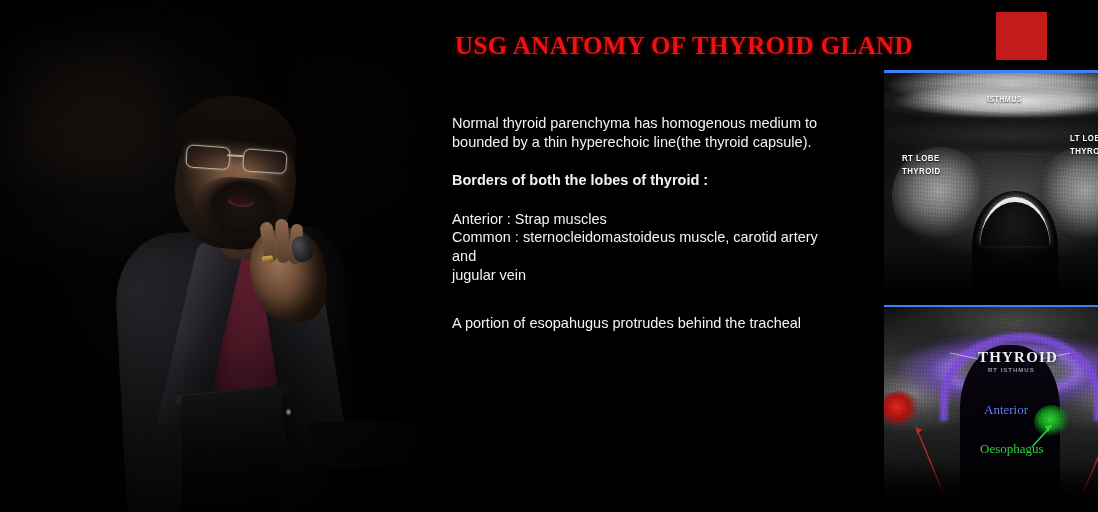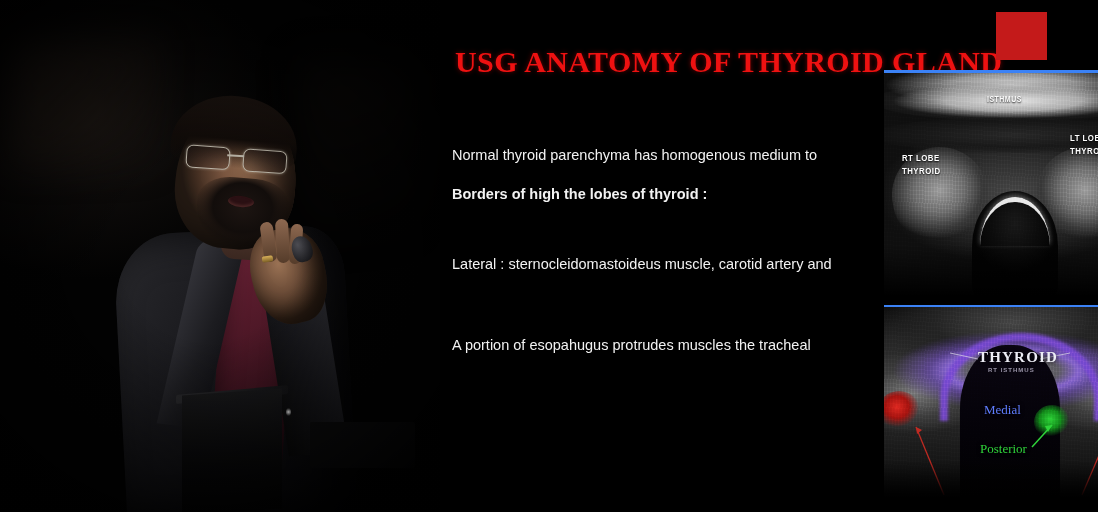--- a/index.html
+++ b/index.html
@@ -238,29 +238,27 @@
     left: 0; top: 0; width: 440px; height: 512px;
     background: radial-gradient(ellipse 300px 300px at 210px 250px, rgba(0,0,0,0) 30%, rgba(0,0,0,0.55) 75%, rgba(0,0,0,0.92) 100%);
     pointer-events: none;
   }
 
   
   .slide-title {
     position: absolute;
     left: 455px; top: 32px;
     width: 520px;
-    text-align: center;
     font-family: "Liberation Serif", serif;
     font-weight: bold;
-    font-size: 30px;
+    font-size: 25px;
     letter-spacing: 0.4px;
     color: #ee1111;
     text-shadow: 0 0 5px rgba(200,10,10,0.55);
     white-space: nowrap;
-    margin-top: 13px;
   }
 
   .red-square {
     position: absolute;
     left: 996px; top: 12px;
     width: 51px; height: 48px;
     background: #c41a1a;
   }
 
   
@@ -269,21 +267,21 @@
     left: 452px; top: 114px;
     width: 392px;
     color: #f2f2f2;
     font-size: 14.5px;
     line-height: 18.6px;
   }
   .para { margin: 0; }
   .para.bold { font-weight: bold; }
   .gap-md { height: 20px; }
   .gap-lg { height: 30px; }
-  .para-line { display: block; margin-top: 32px; }
+  .para-line { display: block; }
 
   
   .usg-panel {
     position: absolute;
     left: 884px; top: 70px;
     width: 258px; height: 442px;
     background: #3b82f6;
     overflow: hidden;
   }
 
@@ -541,36 +539,39 @@
     <div class="vignette-left"></div>
   </div>
 
   <div class="slide-title">USG ANATOMY OF THYROID GLAND</div>
 
   <div class="red-square"></div>
 
   <div class="body-text">
     <p class="para">
       <span class="para-line">Normal thyroid parenchyma has homogenous medium to</span>
+      <span class="para-line">bounded by a thin hyperechoic line(the thyroid capsule).</span>
     </p>
 
     <div class="gap-md"></div>
 
-    <p class="para bold">Borders of high the lobes of thyroid :</p>
+    <p class="para bold">Borders of both the lobes of thyroid :</p>
 
     <div class="gap-md"></div>
 
     <p class="para">
-      <span class="para-line">Lateral : sternocleidomastoideus muscle, carotid artery and</span>
+      <span class="para-line">Anterior : Strap muscles</span>
+      <span class="para-line">Common : sternocleidomastoideus muscle, carotid artery and</span>
+      <span class="para-line">jugular vein</span>
     </p>
 
     <div class="gap-lg"></div>
 
     <p class="para">
-      <span class="para-line">A portion of esopahugus protrudes muscles the tracheal</span>
+      <span class="para-line">A portion of esopahugus protrudes behind the tracheal</span>
     </p>
   </div>
 
   <div class="usg-panel">
 
     <div class="usg-top">
       <div class="usg-top-bg"></div>
       <div class="usg-skin-band"></div>
       <div class="usg-dark-band"></div>
       <div class="usg-lobe left"></div>
@@ -604,21 +605,21 @@
         <path d="M198 188 L228 118" stroke="#c02a22" stroke-width="1.3" fill="none"></path>
         <path d="M228 118 l-5 5 l6 3 z" fill="#c02a22"></path>
         <path d="M148 140 L168 118" stroke="#2fd43a" stroke-width="1.5" fill="none"></path>
         <path d="M168 118 l-7 1 l3 6 z" fill="#2fd43a"></path>
         <path d="M66 46 L94 52" stroke="#cfc9e0" stroke-width="1" fill="none" opacity="0.8"></path>
         <path d="M186 46 L156 52" stroke="#cfc9e0" stroke-width="1" fill="none" opacity="0.8"></path>
       </svg>
 
       <div class="lbl-thyroid">THYROID</div>
       <div class="lbl-thyroid-sub">RT ISTHMUS</div>
-      <div class="lbl-trachea">Medial</div>
-      <div class="lbl-oesophagus">Posterior</div>
+      <div class="lbl-trachea">Anterior</div>
+      <div class="lbl-oesophagus">Oesophagus</div>
       <div class="lbl-carotids">Common carotid arteries</div>
 
       <div class="usg-bot-fade"></div>
     </div>
   </div>
 
 </div>
 
 </body></html>

